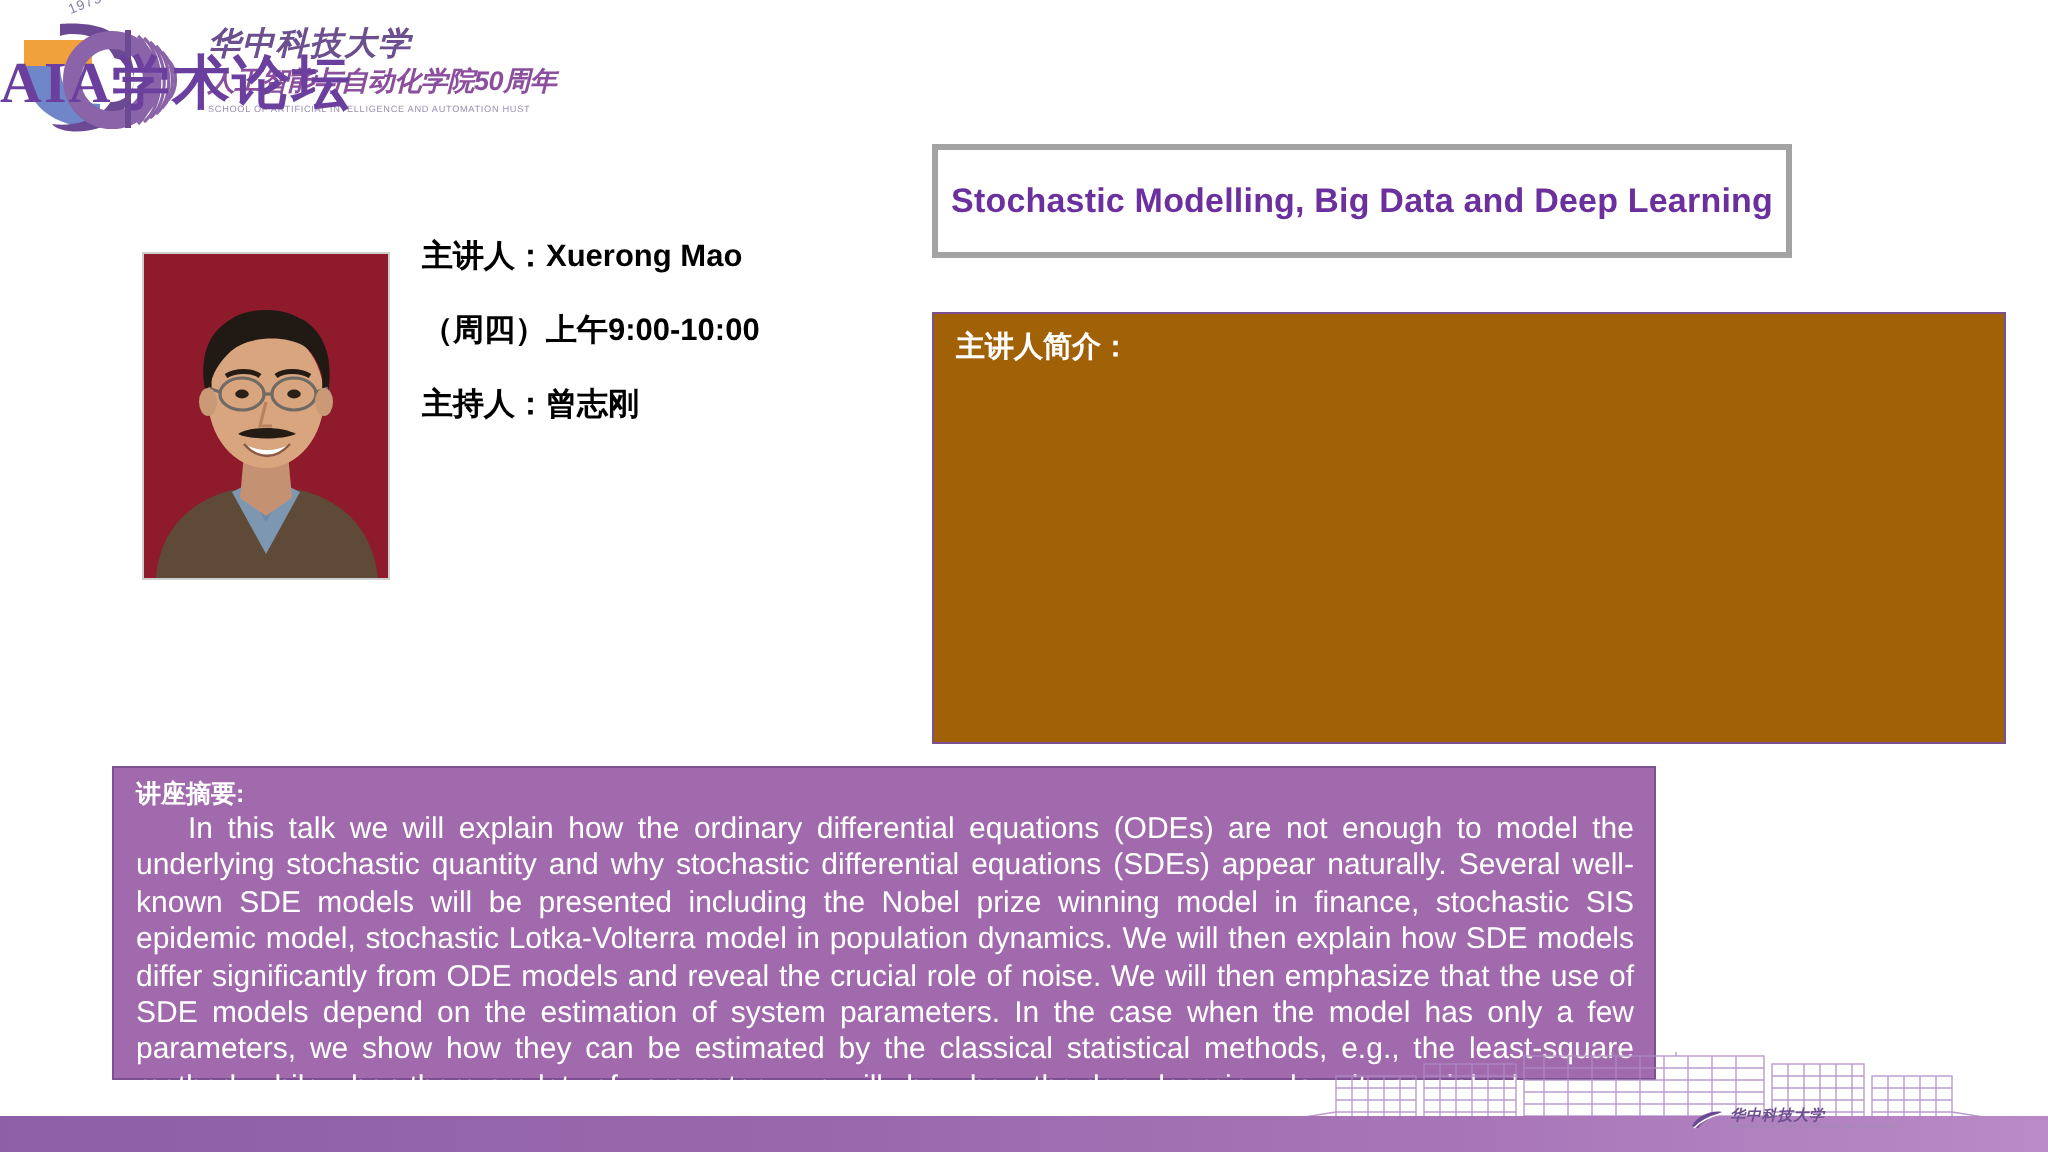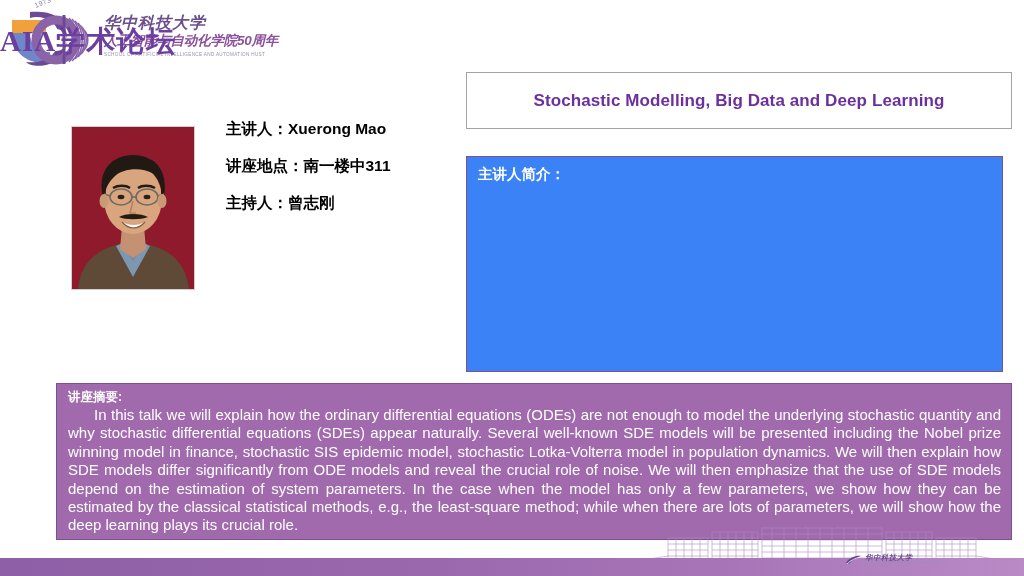--- a/index.html
+++ b/index.html
@@ -87,56 +87,56 @@
     left: 71px; top: 126px;
     width: 122px; height: 162px;
     border: 1px solid #cfcfcf;
     background: #8e1a2b;
     overflow: hidden;
   }
   #portrait-svg { display: block; width: 100%; height: 100%; }
 
   #speaker-info {
     position: absolute;
-    left: 226px; top: 118px;
+    left: 211px; top: 118px;
     width: 250px;
     color: #000000;
     font-size: 15.5px;
     font-weight: bold;
     line-height: 21px;
   }
   .sp-line { margin-bottom: 16px; }
   .sp-line:last-child { margin-bottom: 12px; }
   .sp-line .ind { display: block; }
 
   
   #lecture-title-box {
     position: absolute;
     left: 466px; top: 72px;
-    width: 546px; height: 57px;
+    width: 430px; height: 57px;
     background: #ffffff;
-    border: 1px solid #a3a3a3;
+    border: 3px solid #a3a3a3;
     box-sizing: border-box;
     display: flex;
     align-items: center;
     justify-content: center;
   }
   #lecture-title-text {
     font-size: 17px;
     font-weight: bold;
     color: #6b2f9e;
     text-align: center;
     letter-spacing: .1px;
   }
 
   #bio-box {
     position: absolute;
     left: 466px; top: 156px;
     width: 537px; height: 216px;
-    background: #3b82f6;
+    background: #a16207;
     border: 1px solid #7d5191;
     box-sizing: border-box;
     padding: 7px 9px 6px 11px;
     color: #ffffff;
   }
   #bio-heading {
     font-size: 14.5px;
     font-weight: bold;
     line-height: 20px;
     margin-bottom: 1px;
@@ -145,21 +145,21 @@
     font-size: 14.6px;
     line-height: 24.2px;
     text-align: justify;
     text-justify: inter-ideograph;
   }
 
   
   #abstract-box {
     position: absolute;
     left: 56px; top: 383px;
-    width: 956px; height: 157px;
+    width: 772px; height: 157px;
     background: #a06aad;
     border: 1px solid #7d5191;
     box-sizing: border-box;
     padding: 5px 10px 5px 11px;
     color: #ffffff;
   }
   #abstract-heading {
     font-size: 12.5px;
     font-weight: bold;
     line-height: 17px;
@@ -290,22 +290,22 @@
     <path d="M50 95 C57 103 66 103 73 95" stroke="#8a5a44" stroke-width="1.2" fill="none"></path>
 
     <ellipse cx="32" cy="74" rx="4.5" ry="7" fill="#c99a75"></ellipse>
     <ellipse cx="90" cy="74" rx="4.5" ry="7" fill="#c99a75"></ellipse>
   </svg>
 </div>
 
 <div id="speaker-info">
   <div class="sp-line">主讲人：Xuerong Mao</div>
   <div class="sp-line">
+    <span class="ind">（周四）上午9:00-10:00</span>
   </div>
-  <div class="sp-line">讲座地点：南一楼中311</div>
   <div class="sp-line">主持人：曾志刚</div>
 </div>
 
 <div id="lecture-title-box">
   <div id="lecture-title-text">Stochastic Modelling, Big Data and Deep Learning</div>
 </div>
 
 <div id="bio-box">
   <div id="bio-heading">主讲人简介：</div>
 </div>

